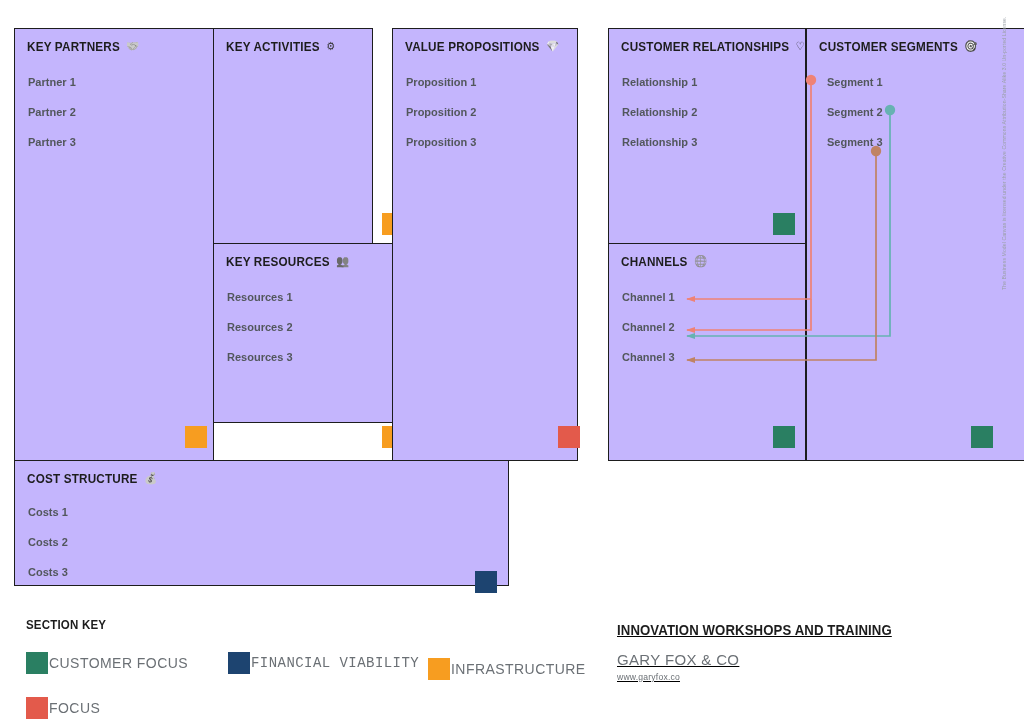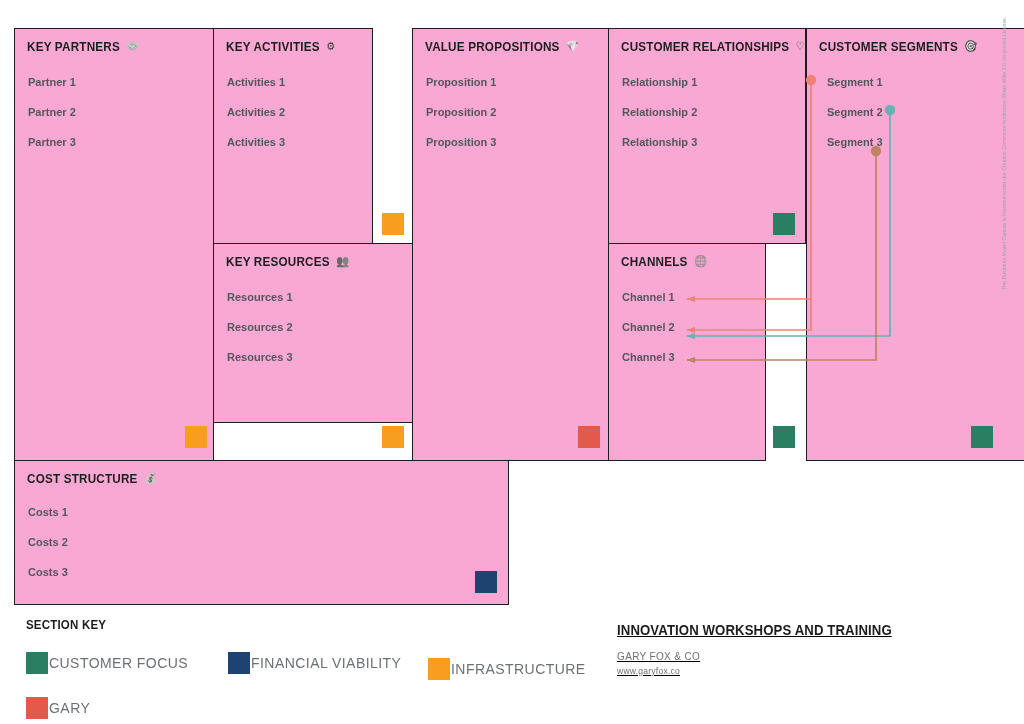--- a/index.html
+++ b/index.html
@@ -8,21 +8,21 @@
     font-family:"Liberation Sans","DejaVu Sans",sans-serif;
     -webkit-font-smoothing:antialiased;
   }
   .canvas-wrap{position:absolute;left:0;top:0;width:1024px;height:724px;}
 
   
   .cell{
     position:absolute;
     box-sizing:border-box;
     border:1.6px solid #1d1d1d;
-    background:#f9a8d4;
+    background:#c4b5fd;
     text-decoration:underline;
   }
   .cell-title{
     position:absolute;
     left:12px;top:10px;
     font-size:12.6px;
     font-weight:bold;
     letter-spacing:.2px;
     color:#1d1d1d;
     white-space:nowrap;
@@ -73,21 +73,21 @@
     margin-left:1px;font-size:14px;color:#6b7075;letter-spacing:.45px;
     white-space:nowrap;
   }
 
   
   .brand{position:absolute;left:617px;top:622px;text-decoration:underline;}
   .brand-title{
     font-size:14.2px;font-weight:bold;color:#1d1d1d;letter-spacing:.1px;
     transform:scaleX(.93);transform-origin:left center;white-space:nowrap;
   }
-  .brand-co{margin-top:13px;font-size:10px;color:#6b7075;letter-spacing:.35px;}
+  .brand-co{margin-top:13px;font-size:15px;color:#6b7075;letter-spacing:.35px;}
   .brand-url{margin-top:4px;font-size:8.6px;color:#6b7075;letter-spacing:.2px;}
 
   
   .licence{
     position:absolute;left:1001px;top:290px;
     width:300px;
     transform:rotate(-90deg);
     transform-origin:0 0;
     font-size:5.1px;
     color:#9aa0a6;
@@ -109,41 +109,36 @@
       <div class="item">Partner 2</div>
       <div class="item">Partner 3</div>
     </div>
     <div class="chip" style="left:170px;top:397px;background:#f79d20;"></div>
   </div>
 
   <div class="cell" style="left:213px;top:28px;width:160px;height:216px;">
     <div class="cell-title">
       <span class="ttl">KEY ACTIVITIES</span><span class="ico">⚙</span>
     </div>
-    <div class="items">
-      <div class="item">Activities 1</div>
-      <div class="item">Activities 2</div>
-      <div class="item">Activities 3</div>
-    </div>
     <div class="chip" style="left:168px;top:184px;background:#f79d20;"></div>
   </div>
 
   <div class="cell" style="left:213px;top:243px;width:200px;height:180px;">
     <div class="cell-title">
       <span class="ttl">KEY RESOURCES</span><span class="ico">👥</span>
     </div>
     <div class="items">
       <div class="item">Resources 1</div>
       <div class="item">Resources 2</div>
       <div class="item">Resources 3</div>
     </div>
     <div class="chip" style="left:168px;top:182px;background:#f79d20;"></div>
   </div>
 
-  <div class="cell" style="left:412px;top:28px;width:206px;height:433px;">
+  <div class="cell" style="left:392px;top:28px;width:186px;height:433px;">
     <div class="cell-title">
       <span class="ttl">VALUE PROPOSITIONS</span><span class="ico">💎</span>
     </div>
     <div class="items">
       <div class="item">Proposition 1</div>
       <div class="item">Proposition 2</div>
       <div class="item">Proposition 3</div>
     </div>
     <div class="chip" style="left:165px;top:397px;background:#e35a4b;"></div>
   </div>
@@ -153,21 +148,21 @@
       <span class="ttl">CUSTOMER RELATIONSHIPS</span><span class="ico">♡</span>
     </div>
     <div class="items">
       <div class="item">Relationship 1</div>
       <div class="item">Relationship 2</div>
       <div class="item">Relationship 3</div>
     </div>
     <div class="chip" style="left:164px;top:184px;background:#2a7f62;"></div>
   </div>
 
-  <div class="cell" style="left:608px;top:243px;width:158px;height:218px;">
+  <div class="cell" style="left:608px;top:243px;width:198px;height:218px;">
     <div class="cell-title">
       <span class="ttl">CHANNELS</span><span class="ico">🌐</span>
     </div>
     <div class="items">
       <div class="item">Channel 1</div>
       <div class="item">Channel 2</div>
       <div class="item">Channel 3</div>
     </div>
     <div class="chip" style="left:164px;top:182px;background:#2a7f62;"></div>
   </div>
@@ -177,21 +172,21 @@
       <span class="ttl">CUSTOMER SEGMENTS</span><span class="ico">🎯</span>
     </div>
     <div class="items" style="left:20px;">
       <div class="item">Segment 1</div>
       <div class="item">Segment 2</div>
       <div class="item">Segment 3</div>
     </div>
     <div class="chip" style="left:164px;top:397px;background:#2a7f62;"></div>
   </div>
 
-  <div class="cell" style="left:14px;top:460px;width:495px;height:145px;">
+  <div class="cell" style="left:14px;top:460px;width:495px;height:126px;">
     <div class="cell-title">
       <span class="ttl">COST STRUCTURE</span><span class="ico">💰</span>
     </div>
     <div class="items" style="top:36px;">
       <div class="item">Costs 1</div>
       <div class="item">Costs 2</div>
       <div class="item">Costs 3</div>
     </div>
     <div class="chip" style="left:460px;top:110px;background:#1d4470;"></div>
   </div>
@@ -230,31 +225,31 @@
     </g>
   </svg>
 
   <div class="legend">
     <div class="legend-title">SECTION KEY</div>
     <div class="legend-grid">
       <div class="legend-item" style="left:0px;top:10px;">
         <span class="legend-sw" style="background:#2a7f62;"></span>
         <span class="legend-lb">CUSTOMER FOCUS</span>
       </div>
-      <div class="legend-item" style="left:202px;top:10px;">
+      <div class="legend-item" style="left:202px;top:10px;font-family:Liberation Mono, monospace;">
         <span class="legend-sw" style="background:#1d4470;"></span>
         <span class="legend-lb">FINANCIAL VIABILITY</span>
       </div>
       <div class="legend-item" style="left:402px;top:16px;">
         <span class="legend-sw" style="background:#f79d20;"></span>
         <span class="legend-lb">INFRASTRUCTURE</span>
       </div>
       <div class="legend-item" style="left:0px;top:55px;">
         <span class="legend-sw" style="background:#e35a4b;"></span>
-        <span class="legend-lb">GARY</span>
+        <span class="legend-lb">FOCUS</span>
       </div>
     </div>
   </div>
 
   <div class="brand">
     <div class="brand-title">INNOVATION WORKSHOPS AND TRAINING</div>
     <div class="brand-co">GARY FOX &amp; CO</div>
     <div class="brand-url">www.garyfox.co</div>
   </div>
 

